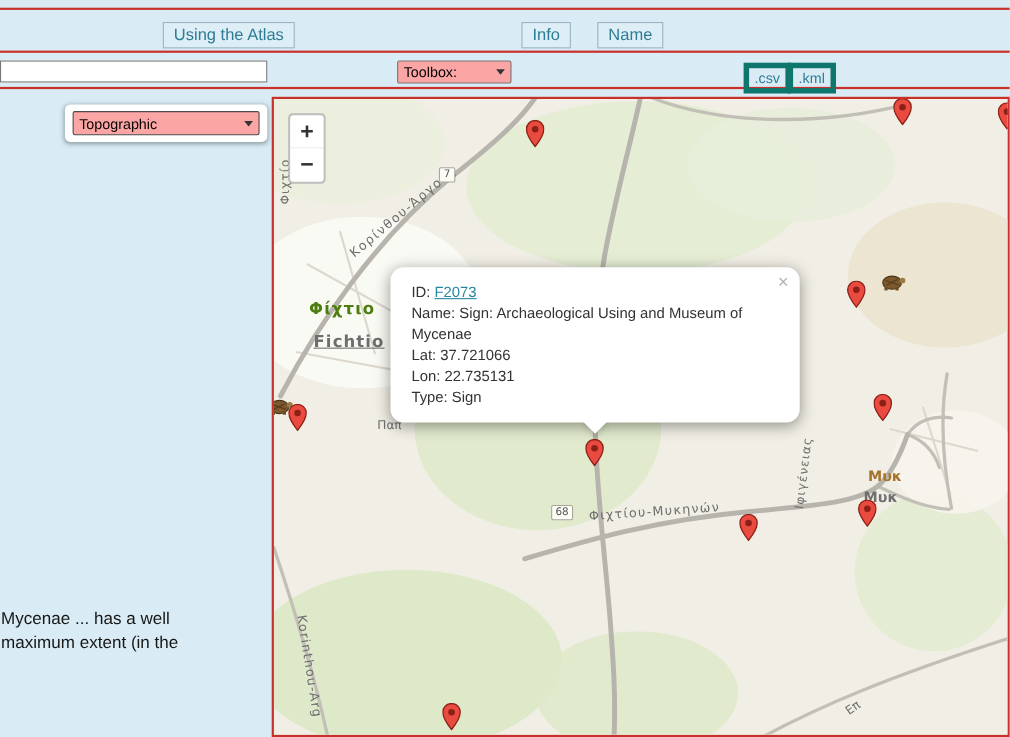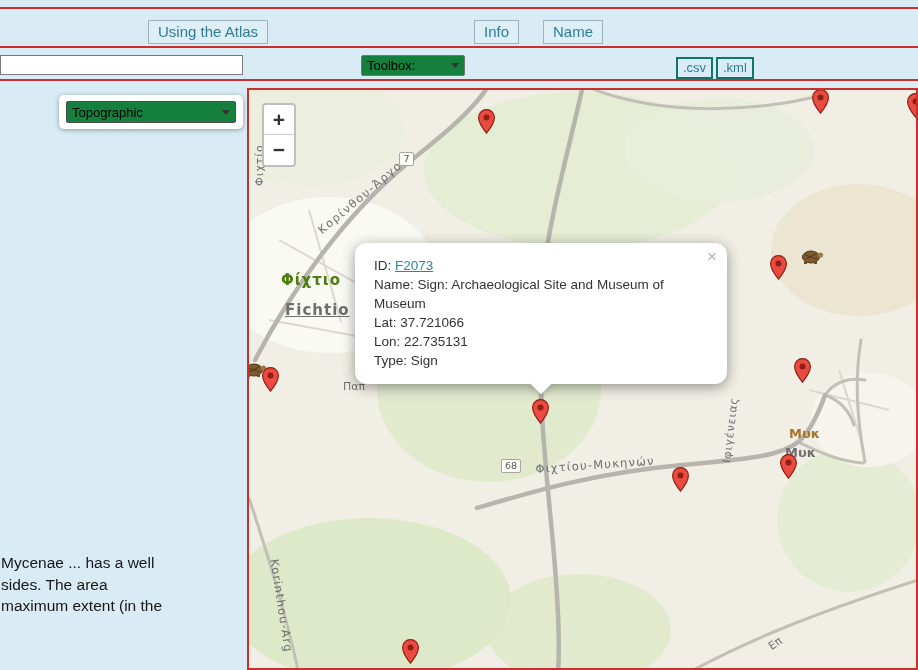--- a/index.html
+++ b/index.html
@@ -11,28 +11,28 @@
 
   .nav-box { position:absolute; top:20px; padding:2px 9px 3px; border:1px solid #9ab5c0;
              color:#2e7d94; font-size:15px; text-decoration:none; background:rgba(255,255,255,0.12);
              cursor:pointer; white-space:nowrap; }
   #nav-using { left:148px; } #nav-info { left:426px;margin-left:48px; } #nav-blog { left:543px; }
 
   #search-input { position:absolute; left:0; top:55px; width:243px; height:20px;
                   border:1px solid #7a7a7a; background:#fff; font-size:13px; padding:1px 5px;
                   font-family:"Liberation Sans", sans-serif; }
 
-  .fake-select { background:#15803d; border:1px solid #767676; border-radius:2px;
+  .fake-select { background:#fca5a5; border:1px solid #767676; border-radius:2px;
                  display:flex; align-items:center; justify-content:space-between;
                  font-size:13px; color:#000; cursor:pointer; padding:0 5px; }
   #toolbox-select { position:absolute; left:361px; top:55px; width:104px; height:21px; }
   .chev { width:0; height:0; border-left:4px solid transparent; border-right:4px solid transparent;
           border-top:5px solid #333; margin-left:6px; flex:0 0 auto; }
 
-  .mini-box { position:absolute; top:57px; padding:1px 5px 2px; border:2px solid #0f766e;
+  .mini-box { position:absolute; top:57px; padding:1px 5px 2px; border:5px solid #0f766e;
               color:#2e7d94; font-size:13px; text-decoration:none; cursor:pointer; }
   #csv-link { left:676px; } #kml-link { left:716px; }
 
   
   #layer-control { position:absolute; left:59px; top:95px; width:184px; height:34px;
                    background:#fff; border-radius:5px; box-shadow:0 1px 5px rgba(0,0,0,0.35);
                    display:flex; align-items:center; justify-content:center; z-index:5; }
   #layer-select { width:170px; height:22px; border:1px solid #4d4d4d; border-radius:2px; }
 
   
@@ -114,21 +114,20 @@
 
 <div id="layer-control">
   <div class="fake-select" id="layer-select">
     <span>Topographic</span>
     <span class="chev"></span>
   </div>
 </div>
 
 <div id="description">
   <div>Mycenae ... has a well</div>
-  <div>sides. The area</div>
   <div>maximum extent (in the</div>
 </div>
 
 <div id="map">
 
   <svg id="terrain" width="667" height="578" viewBox="0 0 667 578">
     <rect x="0" y="0" width="667" height="578" fill="#f1efe5"></rect>
     <ellipse cx="60" cy="40" rx="95" ry="55" fill="#e9eedb" fill-opacity="0.75"></ellipse>
     <ellipse cx="330" cy="80" rx="155" ry="78" fill="#e3ecd2" fill-opacity="0.9"></ellipse>
     <ellipse cx="470" cy="60" rx="95" ry="52" fill="#e7eeda" fill-opacity="0.8"></ellipse>
@@ -237,21 +236,21 @@
         </svg></div>
       <div class="map-pin" style="left: 161px; top: 574px;"><svg width="17" height="25" viewBox="0 0 17 25">
           <path d="M8.5 0.6 C4.1 0.6 0.6 4.1 0.6 8.5 C0.6 14.3 8.5 24.2 8.5 24.2 C8.5 24.2 16.4 14.3 16.4 8.5 C16.4 4.1 12.9 0.6 8.5 0.6 Z" fill="#ea4b41" stroke="#8c1f16" stroke-width="1.2"></path>
           <circle cx="8.5" cy="8.5" r="3" fill="#8c1f16"></circle>
         </svg></div>
     </div>
 
   <div id="popup">
     <div id="popup-content">
       <div><span>ID: </span><a>F2073</a></div>
-      <div>Name: Sign: Archaeological Site and Museum of Museum</div>
+      <div>Name: Sign: Archaeological Using and Museum of Mycenae</div>
       <div>Lat: 37.721066</div>
       <div>Lon: 22.735131</div>
       <div>Type: Sign</div>
     </div>
     <span id="popup-close">×</span>
     <div id="popup-tail"></div>
   </div>
 
   <div id="zoom-control">
     <div class="zoom-btn" id="zoom-in">+</div>

